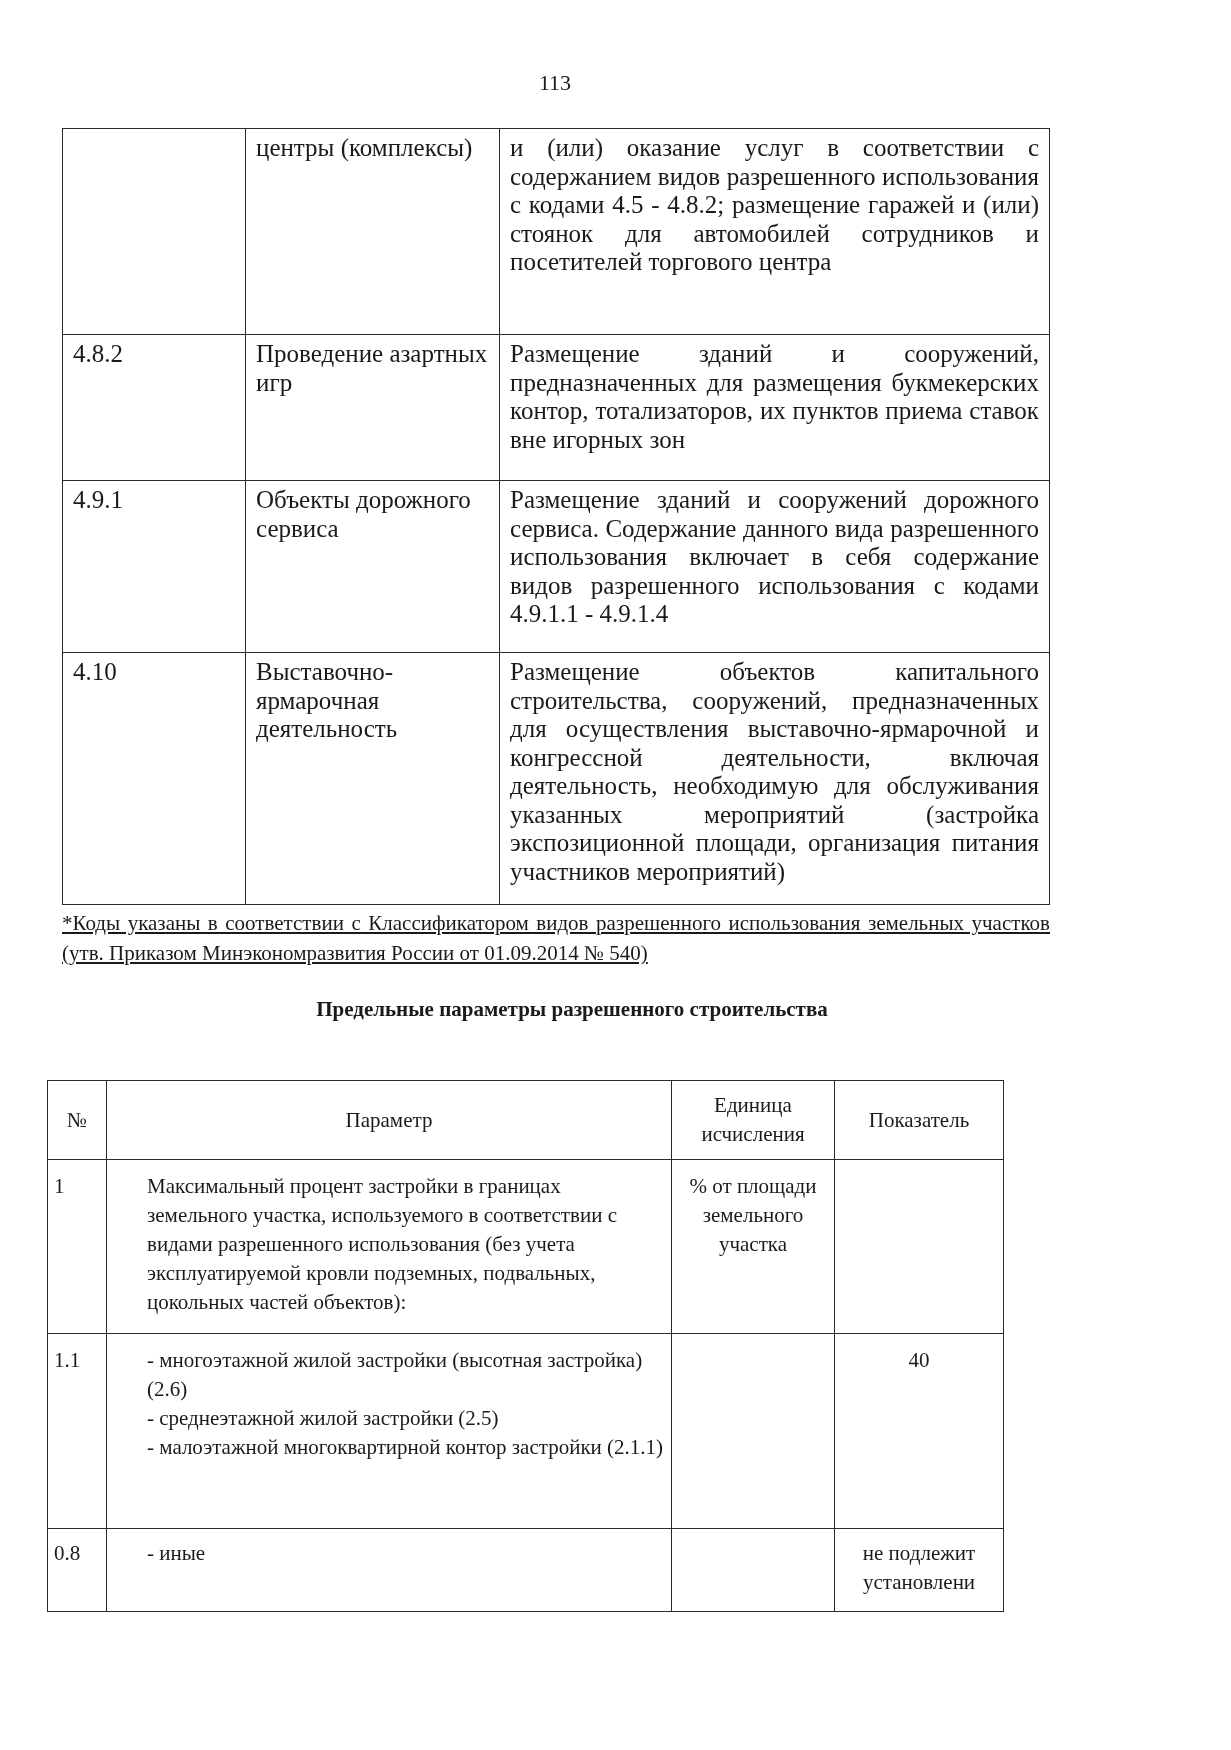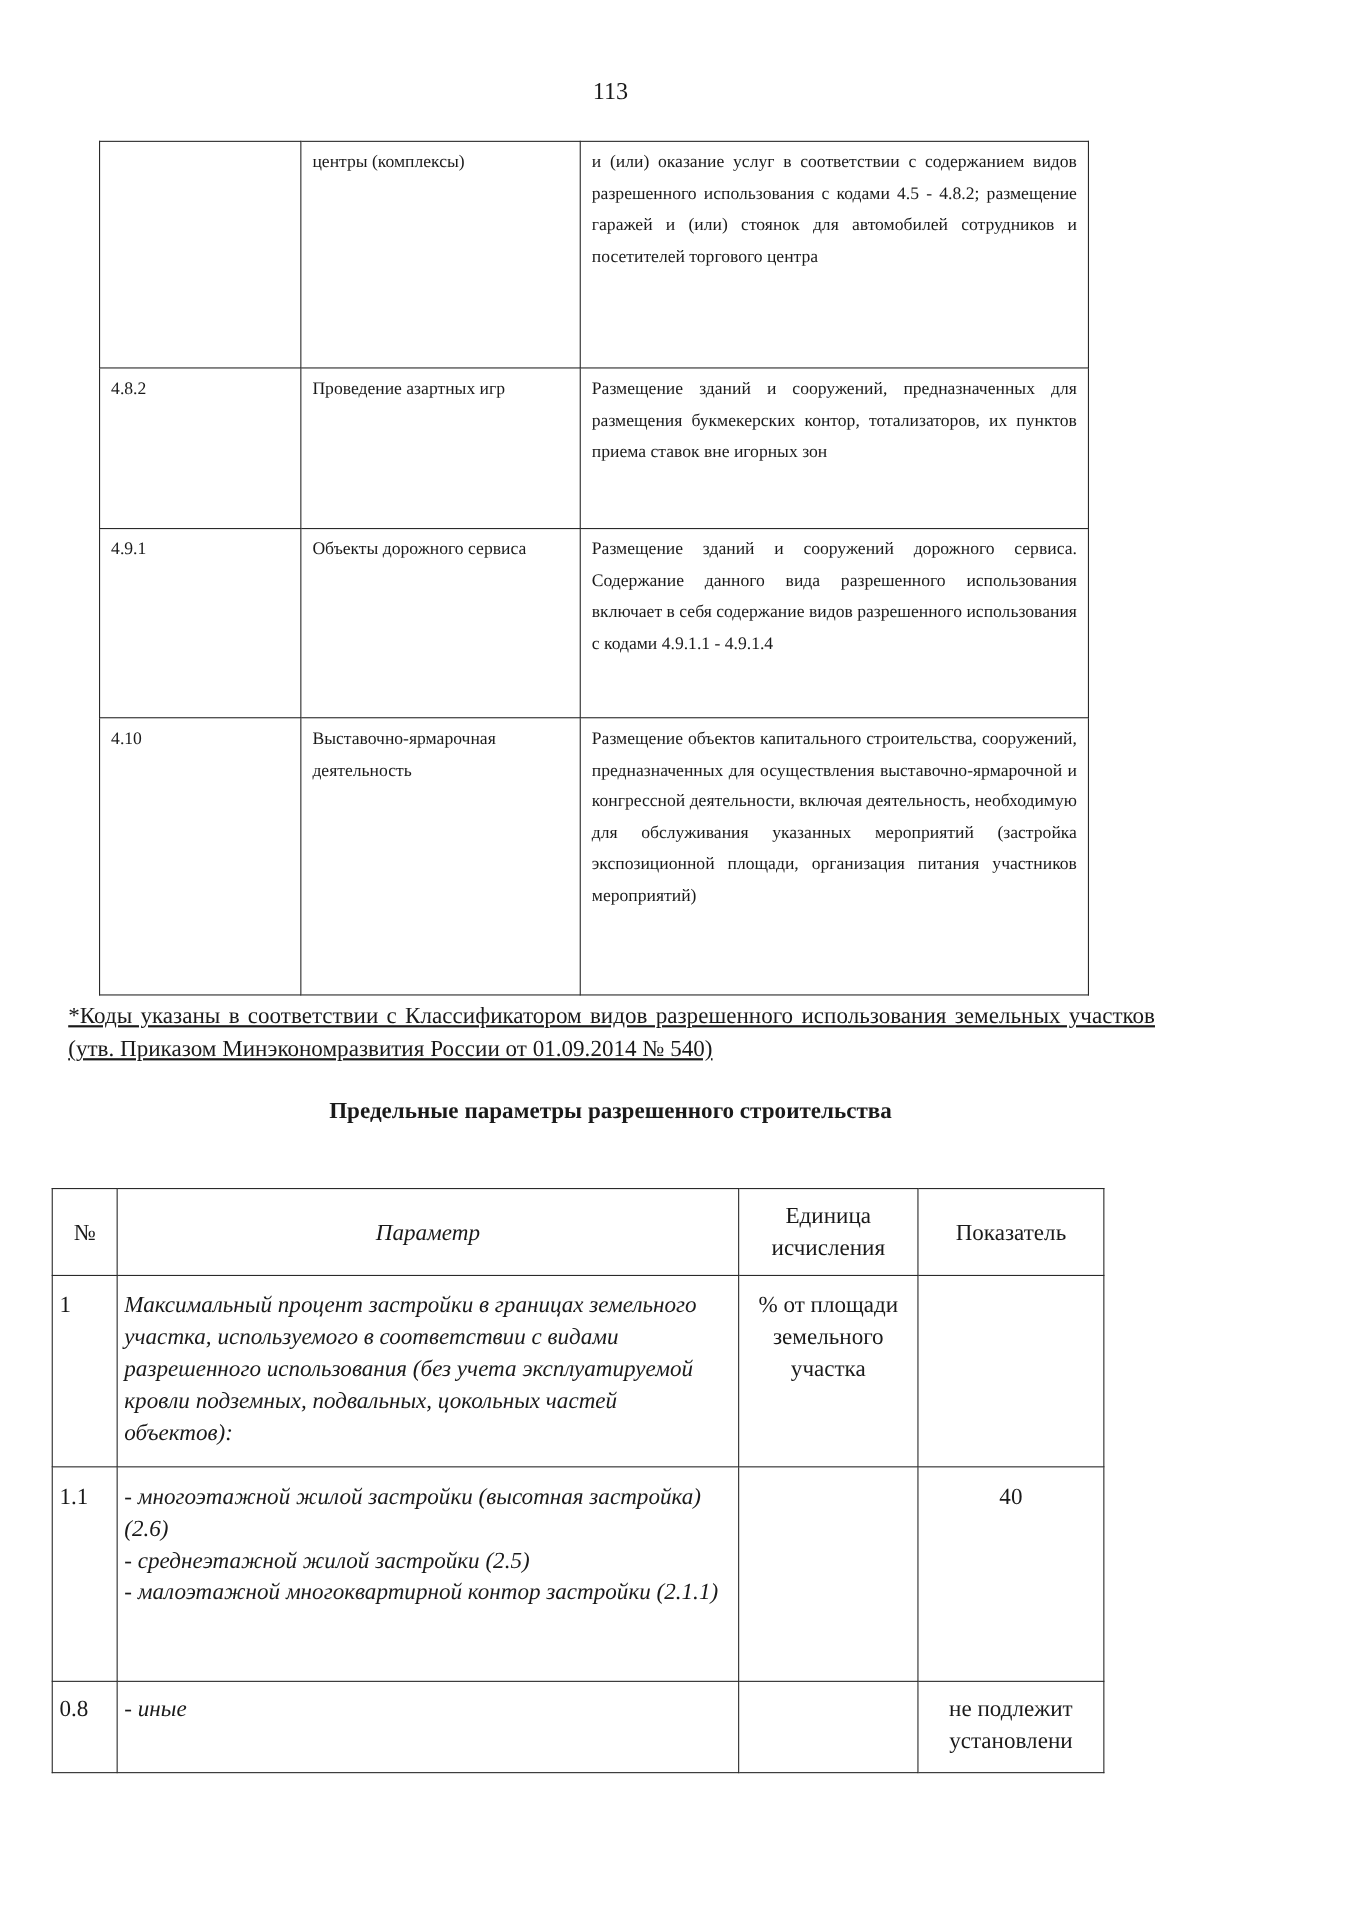--- a/index.html
+++ b/index.html
@@ -9,21 +9,21 @@
       color: #1a1a1a;
     }
     .page-number {
       position: absolute; top: 70px; left: 0; width: 1110px;
       text-align: center; font-size: 22px;
     }
     table { border-collapse: collapse; position: absolute; }
     td, th { border: 1.5px solid #2a2a2a; vertical-align: top; font-weight: normal; }
 
     
-    .t1 { left: 62px; top: 128px; width: 900px; font-size: 16px; line-height: 28.5px; margin-left: 28px; }
+    .t1 { left: 62px; top: 128px; width: 988px; font-size: 25px; line-height: 28.5px; }
     .t1 td { padding: 5px 10px 0 10px; }
     .t1 .c-code { width: 162px; }
     .t1 .c-name { width: 233px; }
     .t1 .c-desc { text-align: justify; }
     .t1 tr.r0 td { height: 200px; }
     .t1 tr.r1 td { height: 140px; }
     .t1 tr.r2 td { height: 166px; }
     .t1 tr.r3 td { height: 246px; }
 
     .footnote {
@@ -32,29 +32,29 @@
     }
     .section-title {
       position: absolute; left: 0; top: 994px; width: 1110px;
       text-align: center; font-weight: bold; font-size: 21px; line-height: 30px;
     }
 
     
     .t2 { left: 47px; top: 1080px; width: 957px; font-size: 21px; line-height: 29px; }
     .t2 th, .t2 td { padding: 4px 6px 0 6px; }
     .t2 .c-num { width: 46px; }
-    .t2 .c-param { width: 552px; font-style: italic; }
+    .t2 .c-param { width: 552px; }
     .t2 .c-unit { width: 150px; text-align: center; }
     .t2 .c-val { text-align: center; margin-top: 15px; }
     .t2 thead th { vertical-align: middle; height: 78px; padding: 0 6px; }
     .t2 tr.p0 td { height: 161px; padding-top: 12px; }
     .t2 tr.p1 td { height: 182px; padding-top: 12px; }
     .t2 tr.p2 td { height: 72px; padding-top: 10px; }
     .t2 .c-param-text { text-align: left; }
-    .line { display: block; }
+    .line { display: block; padding-left: 34px; }
   </style>
 </head>
 <body>
 
 <div class="page-number">113</div>
 
 <table class="t1">
   <tbody>
     <tr class="r0">
       <td class="c-code"></td>

